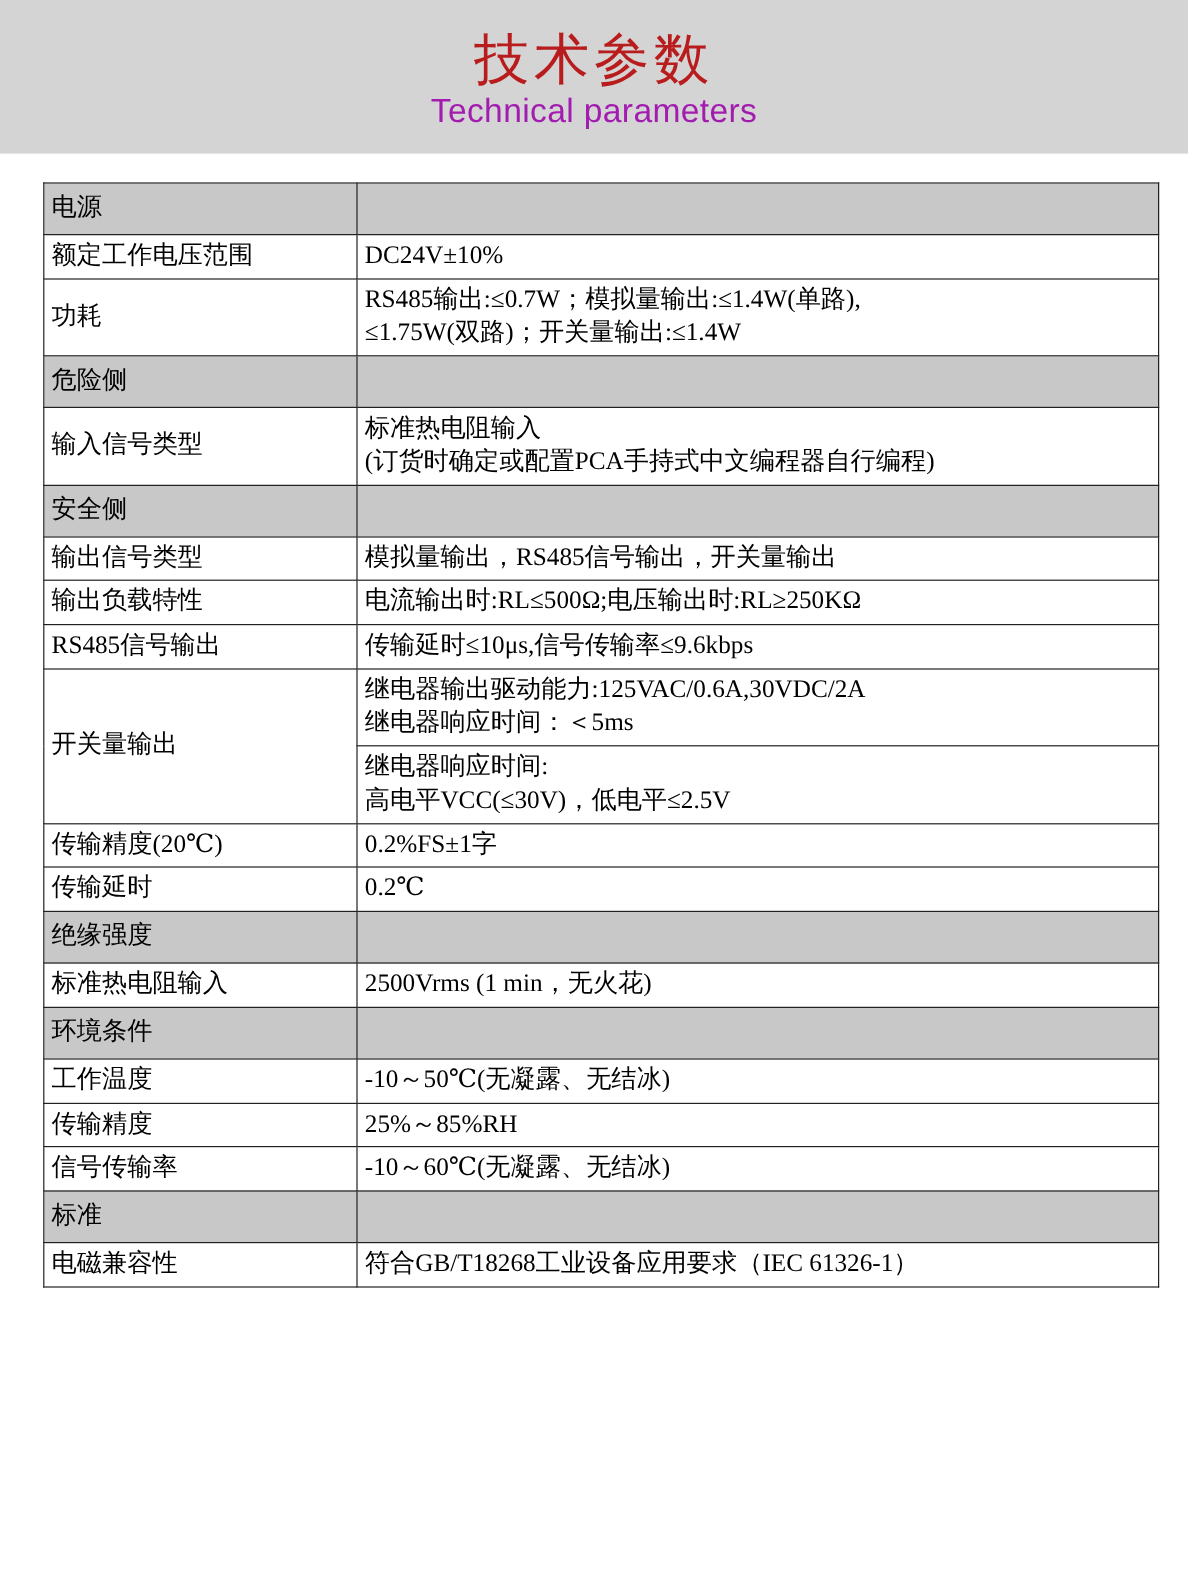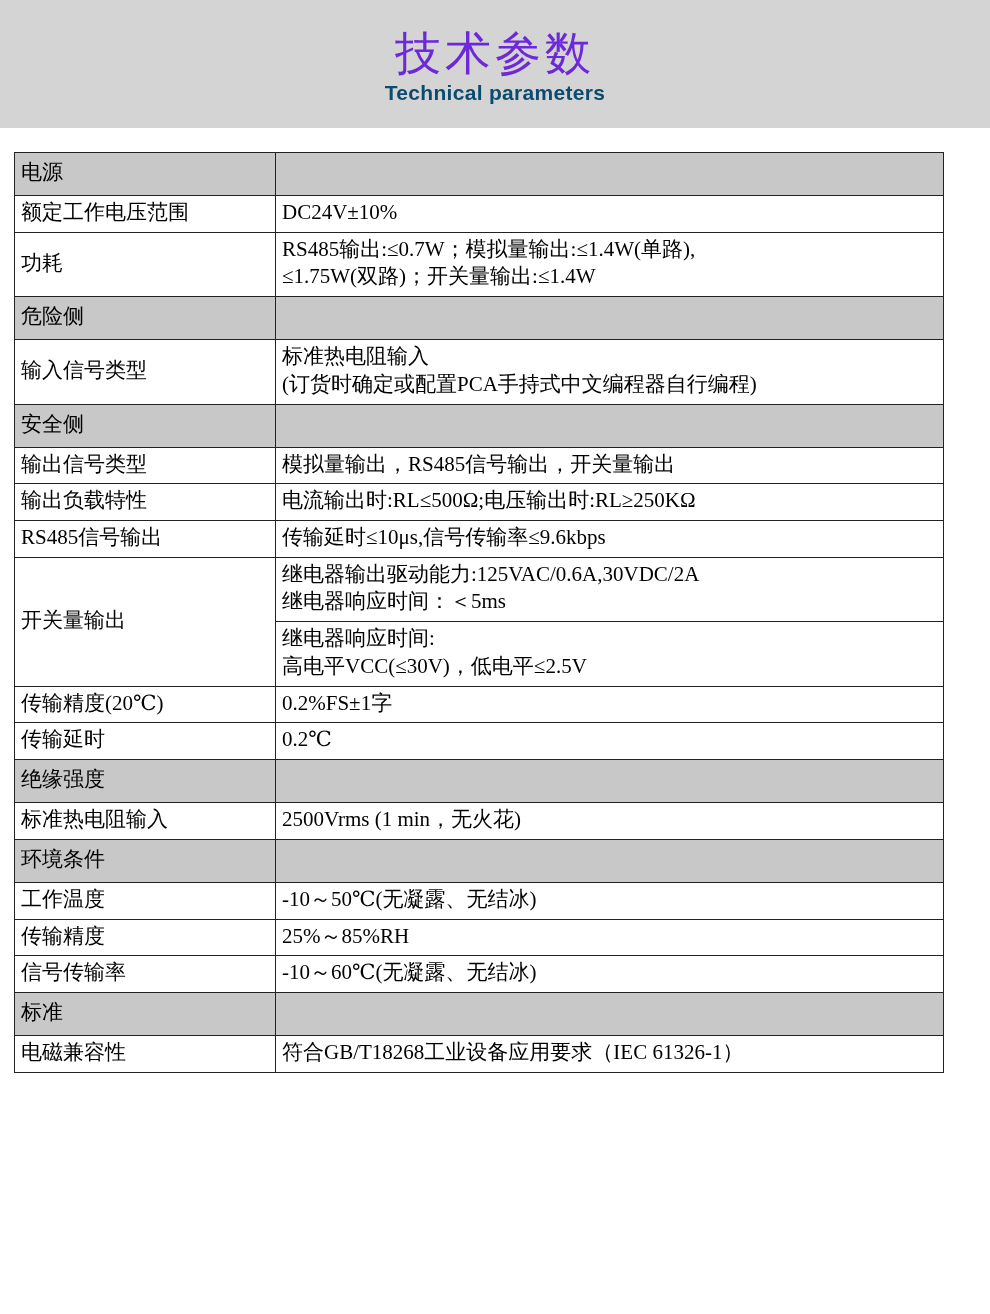--- a/index.html
+++ b/index.html
@@ -30,32 +30,31 @@
     justify-content: center;
     box-sizing: border-box;
     padding-top: 6px;
   }
   .header .title-cn {
     font-size: 46px;
     letter-spacing: 4px;
     line-height: 1.05;
     font-family: "Liberation Sans", "DejaVu Sans", sans-serif;
     font-weight: 400;
-    color: #6d28d9;
+    color: #b91c1c;
   }
   .header .title-en {
-    font-size: 21px;
+    font-size: 28px;
     margin-top: 4px;
     font-family: "Liberation Sans", "DejaVu Sans", sans-serif;
-    color: #0c4a6e;
+    color: #a21caf;
     letter-spacing: 0.3px;
-    font-weight: bold;
   }
   .table-wrap {
-    padding: 24px 30px 0 14px;
+    padding: 24px 30px 0 36px;
     box-sizing: border-box;
   }
   table.spec {
     border-collapse: collapse;
     width: 930px;
     table-layout: fixed;
     font-size: 21px;
   }
   table.spec td {
     border: 1px solid #222222;

